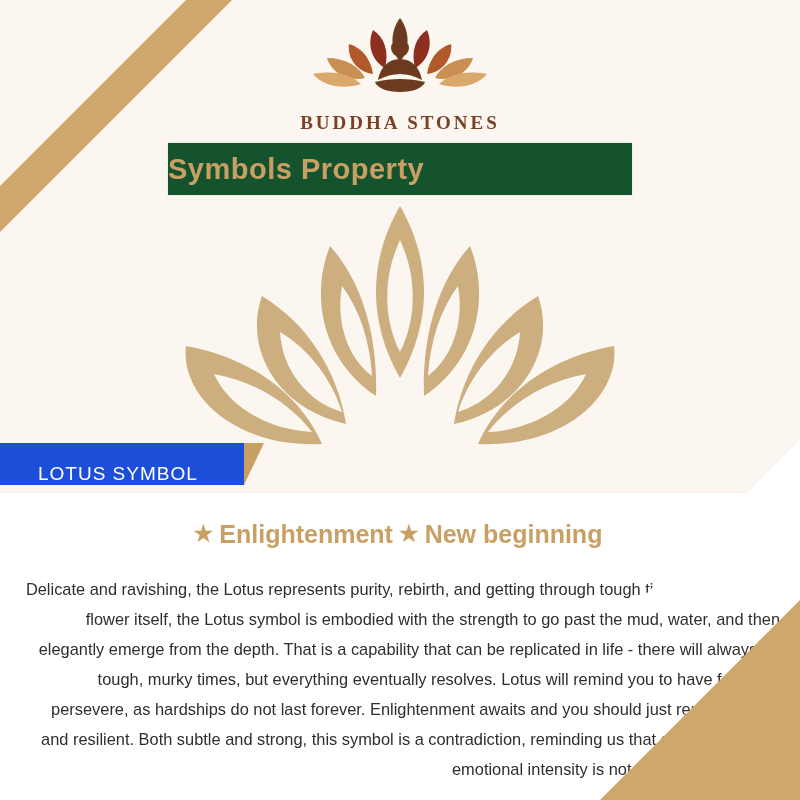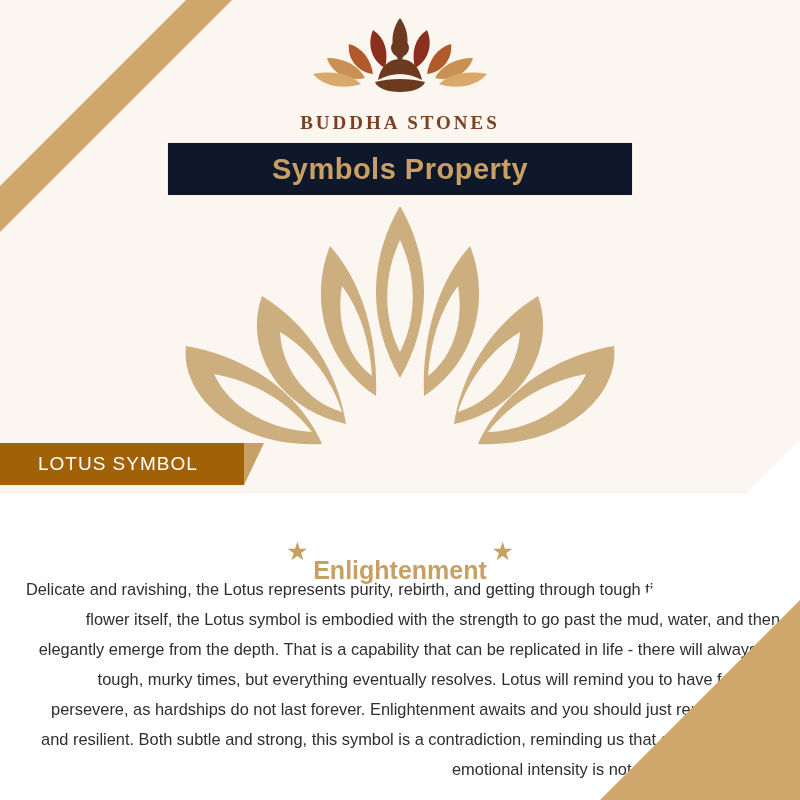--- a/index.html
+++ b/index.html
@@ -97,25 +97,25 @@
     font-family: "Liberation Serif", serif;
   }
 
   
   .title-bar {
     position: absolute;
     top: 143px;
     left: 168px;
     width: 464px;
     height: 52px;
-    background: #0f172a;
+    background: #14532d;
     box-shadow: 0 0 0 1px rgba(201,160,99,0.10);
     display: flex;
     align-items: center;
-    justify-content: center;
+    justify-content: flex-start;
   }
   .title-text {
     font-size: 29px;
     font-weight: bold;
     color: #c9a063;
     letter-spacing: 0.5px;
   }
 
   
   .big-lotus {
@@ -124,23 +124,23 @@
     left: 50%;
     transform: translateX(-50%);
   }
 
   
   .ribbon {
     position: absolute;
     left: 0;
     top: 443px;
     height: 42px;
-    background: #a16207;
+    background: #1d4ed8;
     display: flex;
-    align-items: center;
+    align-items: flex-end;
     padding-left: 38px;
     padding-right: 46px;
     color: #ffffff;
     font-size: 19px;
     letter-spacing: 1px;
   }
   .ribbon::after {
     content: "";
     position: absolute;
     right: -20px;
@@ -167,21 +167,20 @@
     gap: 2px;
   }
   .headline .star {
     font-size: 22px;
     color: #c9a063;
     position: relative;
     top: -1px;
   }
   .headline .word {
     padding: 0 4px;
-    margin-top: 36px;
   }
 
   
   .body-copy {
     position: absolute;
     top: 558px;
     left: 24px;
     width: 756px;
     font-size: 16.4px;
     line-height: 30px;
@@ -272,20 +271,21 @@
   </svg>
 
   <div class="ribbon">
     <span>LOTUS SYMBOL</span>
   </div>
 
   <div class="headline">
     <span class="star">★</span>
     <span class="word">Enlightenment</span>
     <span class="star">★</span>
+    <span class="word">New beginning</span>
   </div>
 
   <p class="body-copy">Delicate and ravishing, the Lotus represents purity, rebirth, and getting through tough times. Just like the flower itself, the Lotus symbol is embodied with the strength to go past the mud, water, and then elegantly emerge from the depth. That is a capability that can be replicated in life - there will always be tough, murky times, but everything eventually resolves. Lotus will remind you to have faith and persevere, as hardships do not last forever. Enlightenment awaits and you should just remain patient and resilient. Both subtle and strong, this symbol is a contradiction, reminding us that compassion and emotional intensity is not a sign of weakness.</p>
 
   <div class="corner-br">
     <div class="corner-br-inner"></div>
   </div>
 
 </div>
 

